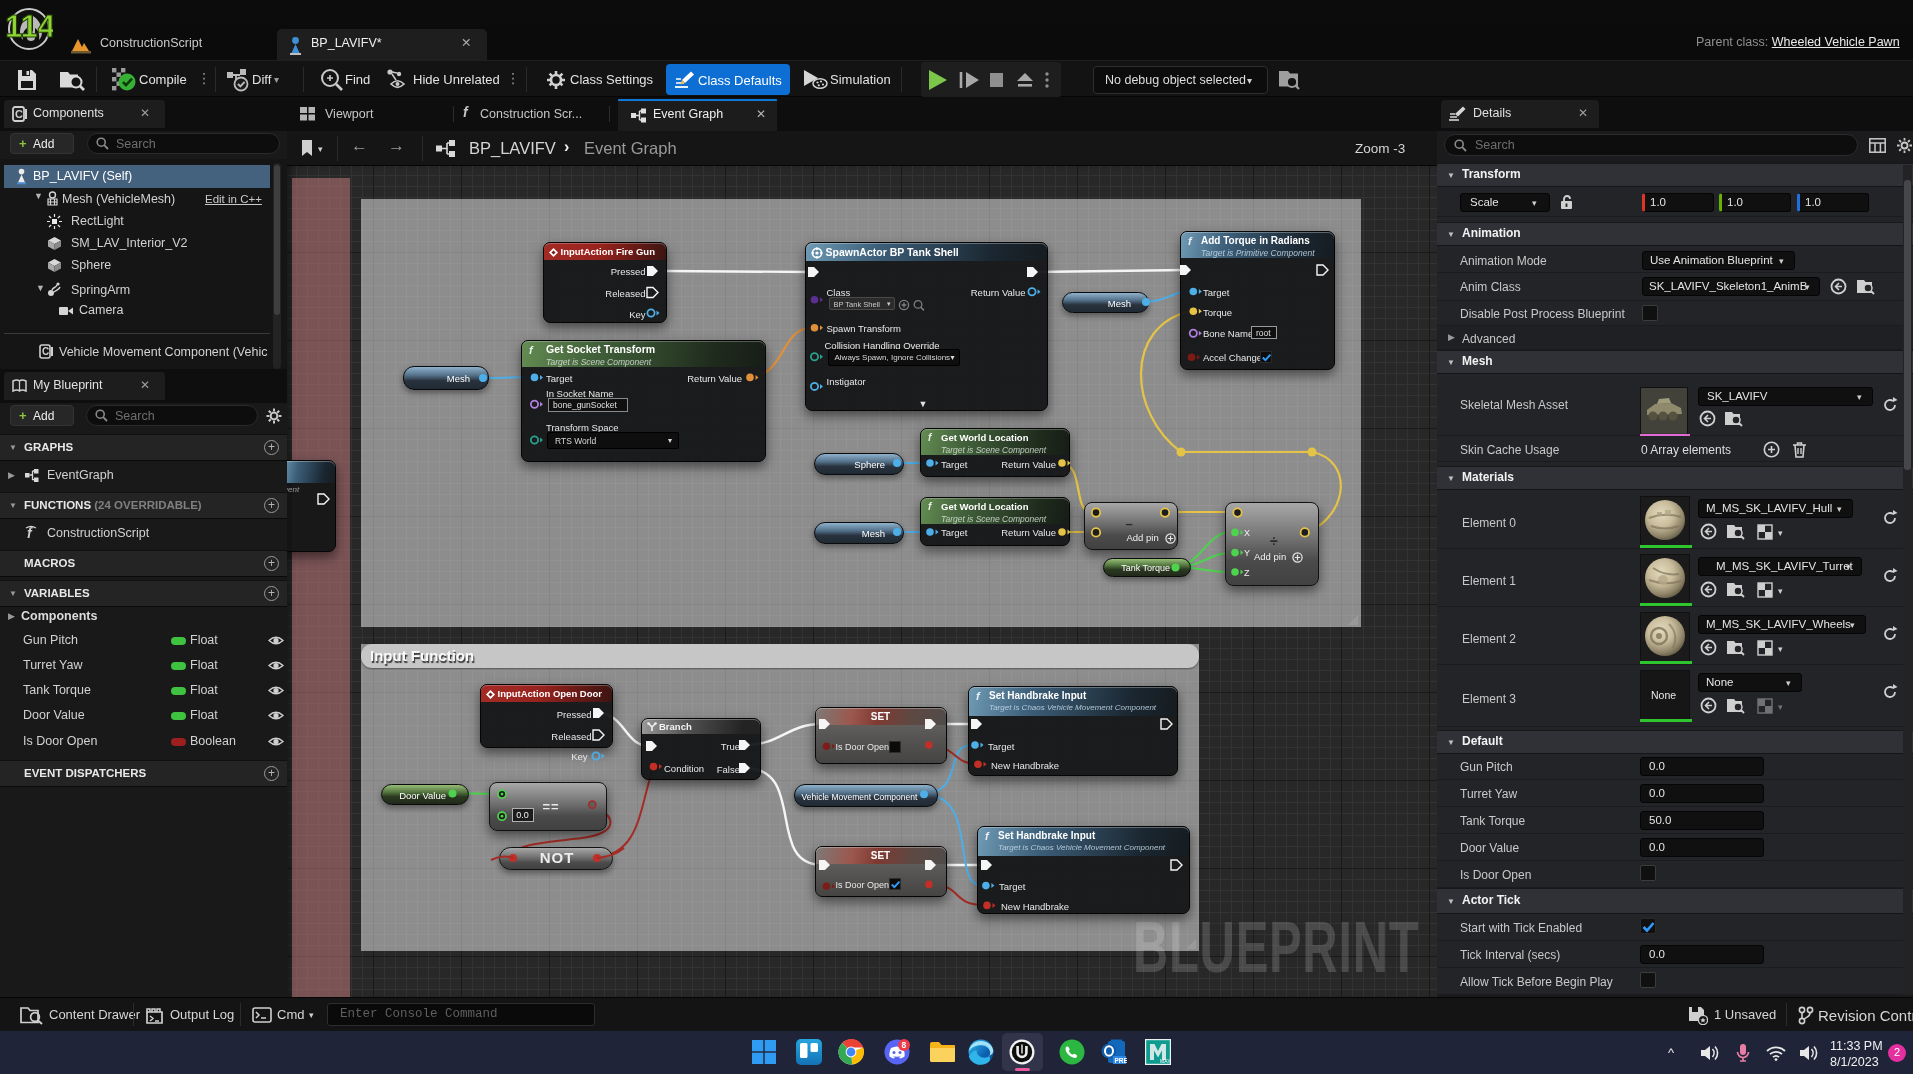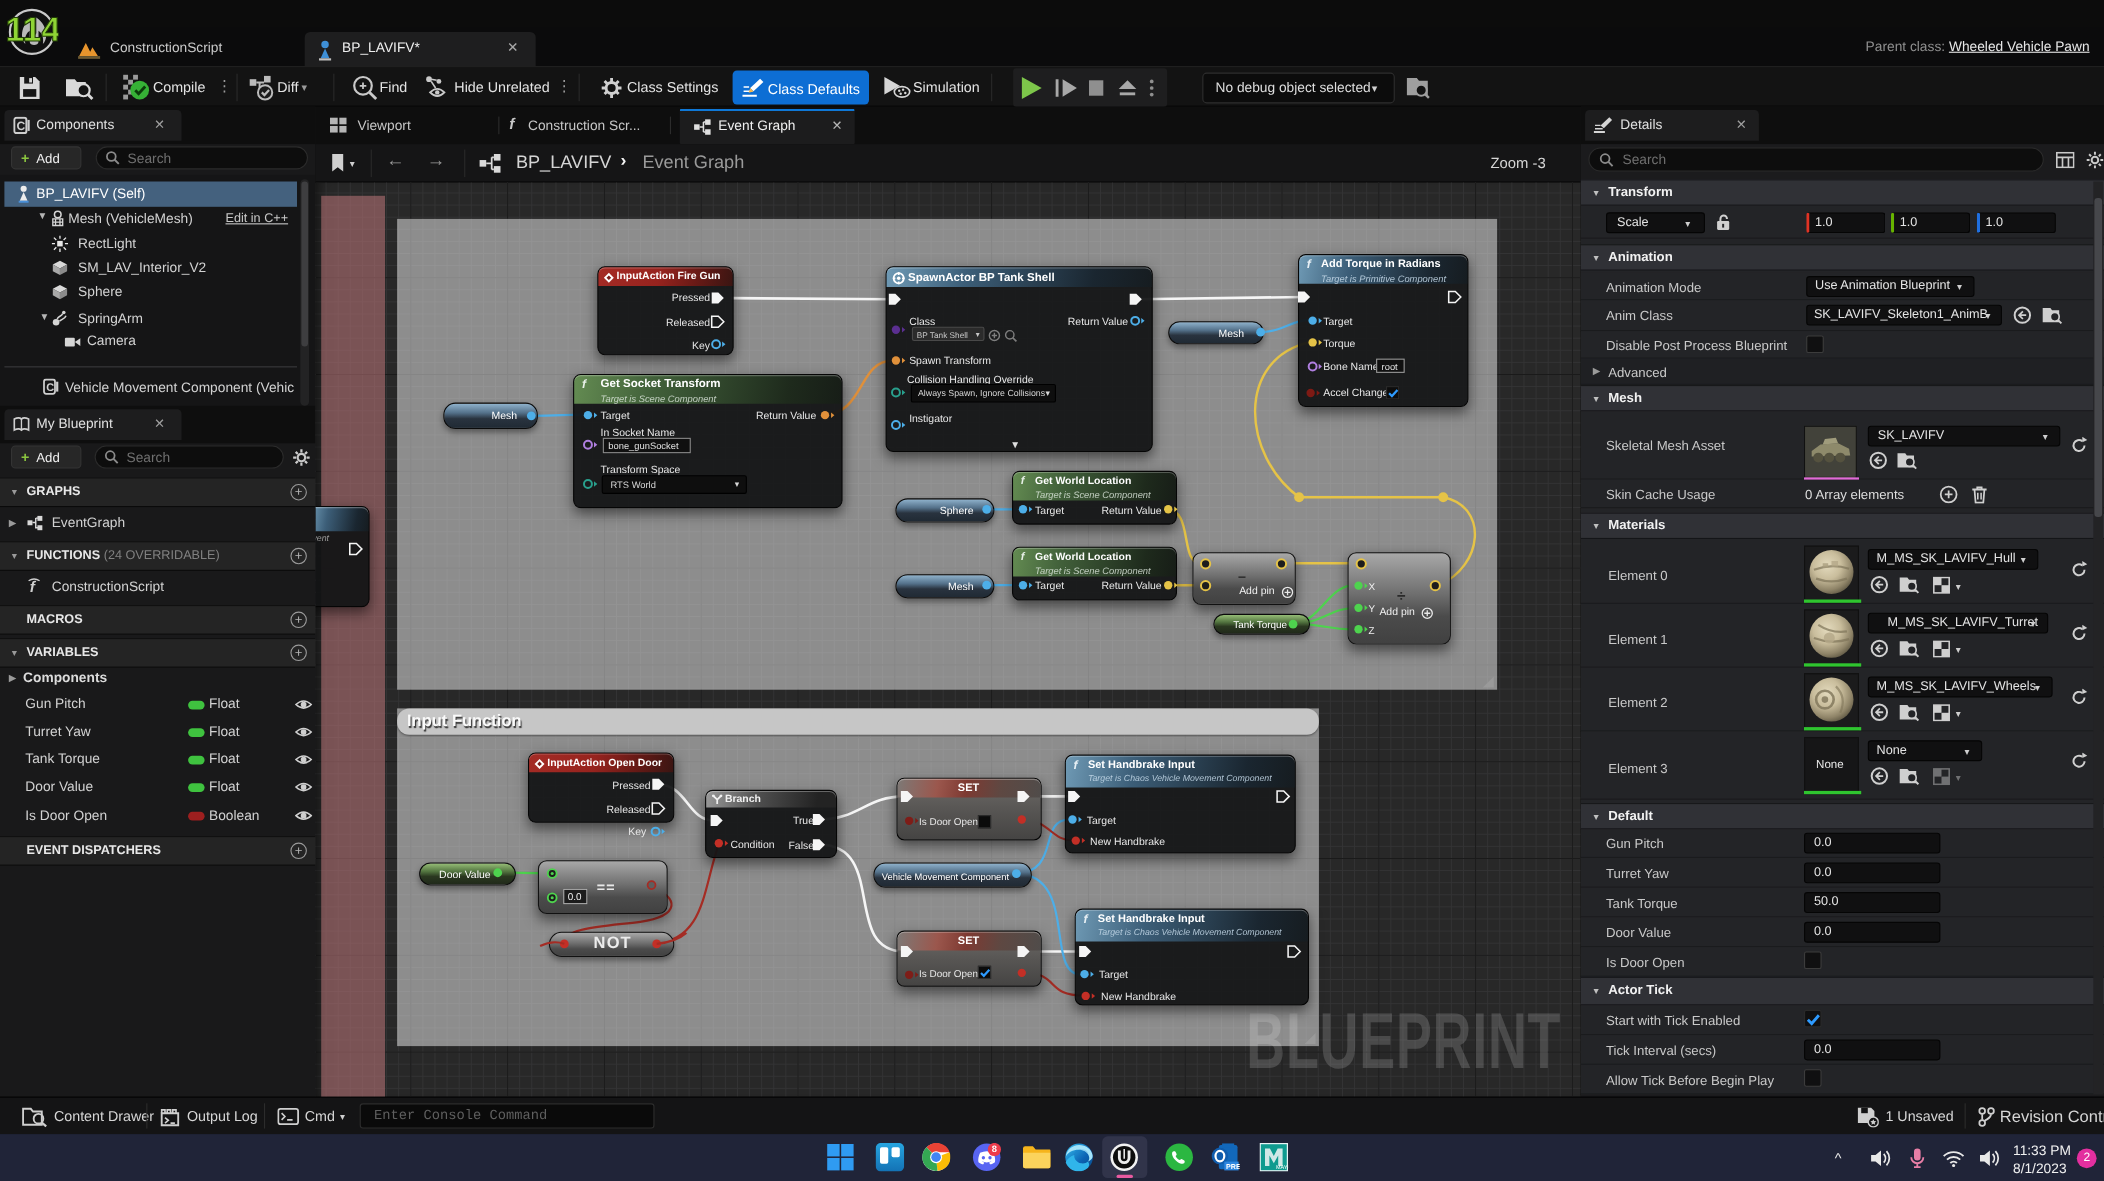--- a/index.html
+++ b/index.html
@@ -296,21 +296,21 @@
       <g fill="#d9d9d9">
           <rect x="1" y="5" width="4.5" height="4.5"></rect>
           <rect x="10" y="1" width="4.5" height="4.5"></rect>
           <rect x="10" y="9.5" width="4.5" height="4.5"></rect>
         </g>
       <path d="M5.5 7 h3 M8.5 3 h2 M8.5 7 V3 M8.5 7 v4.7 h2" stroke="#d9d9d9" stroke-width="1.3" fill="none"></path>
     </svg>
     <span class="abs row" style="left:47px;top:371px;">EventGraph</span>
     <div class="abs shead" style="left:0;top:395px;width:287px;height:27px;"></div>
     <span class="abs" style="left:9px;top:404px;font-size:8px;color:#9a9a9a;">▼</span>
-    <span class="abs" style="left:24px;top:402px;font-size:11.5px;font-weight:bold;color:#e8e8e8;">FUNCTIONS <span style="color:#808080;font-weight:normal;">(24 OVERRIDABLE)</span></span>
+    <span class="abs" style="left:24px;top:402px;font-size:11.5px;font-weight:bold;color:#e8e8e8;">FUNCTIONS <span style="color:#808080;font-weight:bold;">(24 OVERRIDABLE)</span></span>
     <div class="abs plus" style="left:264px;top:401px;">+</div>
     <svg class="abs" style="left:23px;top:428px;" width="17" height="16" viewBox="0 0 17 16">
       <text x="4" y="13" font-size="14" font-style="italic" font-weight="bold" fill="#cfcfcf">f</text>
       <path d="M3 3 C6 1 10 1 13 3" stroke="#cfcfcf" stroke-width="1.2" fill="none"></path>
     </svg>
     <span class="abs row" style="left:47px;top:429px;">ConstructionScript</span>
     <div class="abs shead" style="left:0;top:453px;width:287px;height:27px;"></div>
     <span class="abs" style="left:24px;top:460px;font-size:11.5px;font-weight:bold;color:#e8e8e8;">MACROS</span>
     <div class="abs plus" style="left:264px;top:459px;">+</div>
     <div class="abs shead" style="left:0;top:483px;width:287px;height:27px;"></div>

